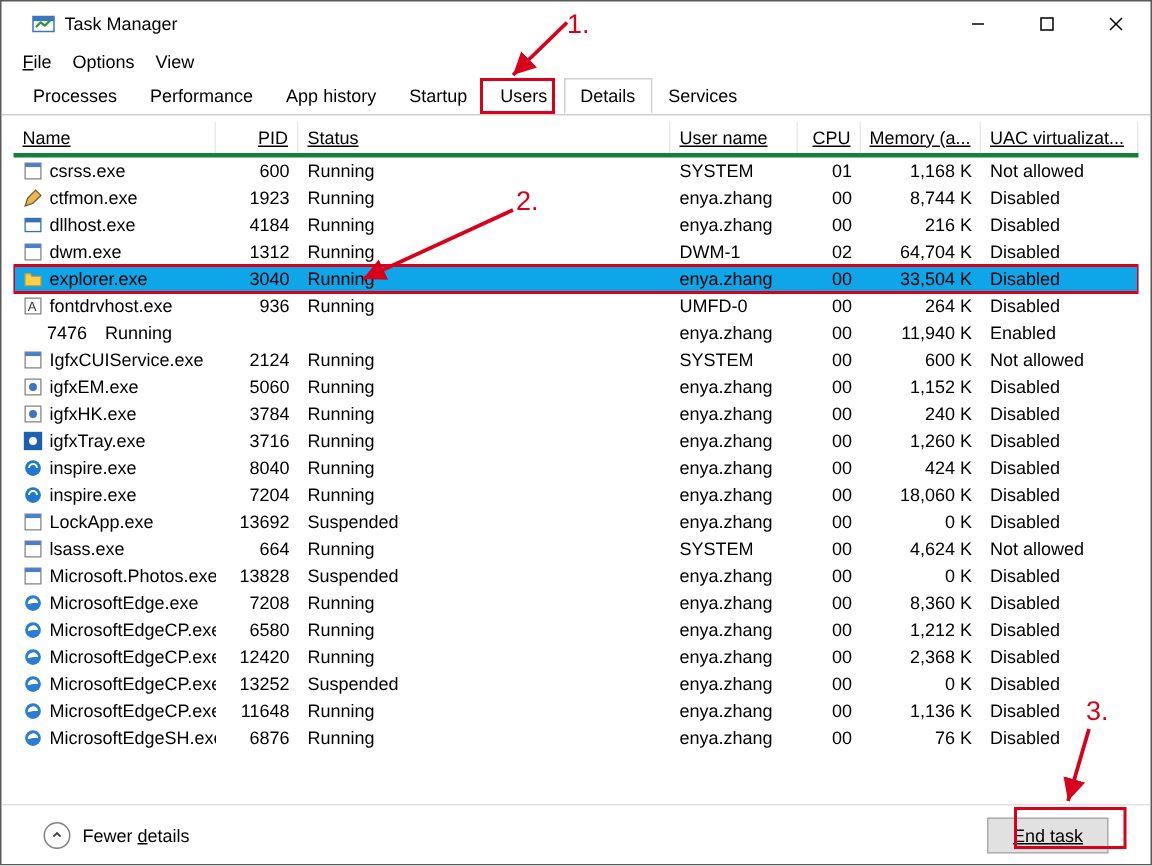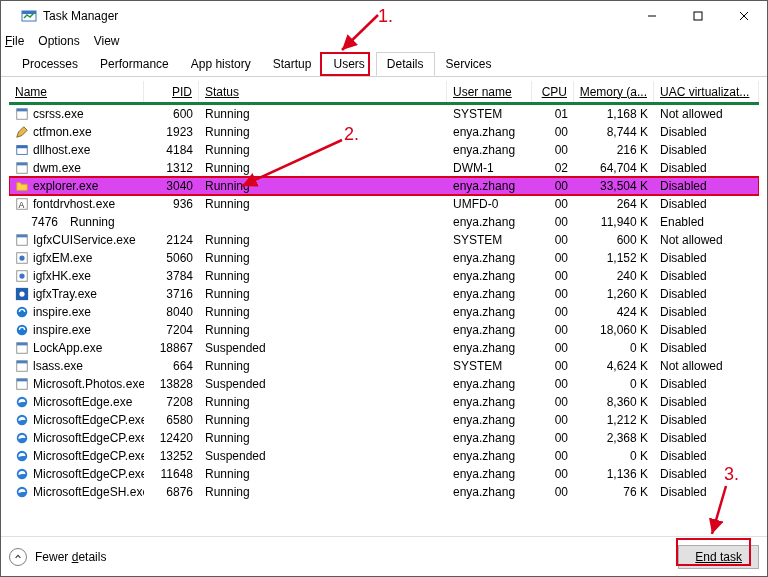--- a/index.html
+++ b/index.html
@@ -6,47 +6,47 @@
   html, body { width: 768px; height: 577px; font-family: "Segoe UI", Tahoma, sans-serif; font-size: 12px; background: #fff; color: #000; overflow: hidden; }
   .window { width: 768px; height: 577px; border: 1px solid #5a5a5a; display: flex; flex-direction: column; background: #fff; }
   
   .titlebar { height: 30px; display: flex; align-items: center; padding-left: 8px; margin-left: 12px; }
   .titlebar .appicon { width: 16px; height: 16px; margin-right: 6px; }
   .titlebar .title { flex: 1; font-size: 12px; }
   .winbtns { display: flex; }
   .winbtn { width: 46px; height: 30px; display: flex; align-items: center; justify-content: center; }
   .winbtn svg { width: 10px; height: 10px; }
   
-  .menubar { height: 20px; display: flex; align-items: center; padding-left: 4px; gap: 14px; font-size: 12px; }
+  .menubar { height: 20px; display: flex; align-items: center; padding-left: 14px; gap: 14px; font-size: 12px; }
   .menubar span u { text-decoration: underline; }
   
   .tabstrip { display: flex; align-items: flex-start; padding-left: 10px; border-bottom: 1px solid #d0d0d0; height: 26px; gap: 0; }
   .tab { padding: 4px 10px 4px 10px; border: 1px solid transparent; font-size: 12px; position: relative; top: 1px; background: #fff; }
   .tab.selected { border: 1px solid #d0d0d0; border-bottom: 1px solid #fff; background: #fff; }
   
   .gridheader { display: flex; align-items: center; height: 24px; border-bottom: 3px solid #15803d; margin: 4px 8px 0 8px; text-decoration: underline; }
   .colh { padding: 0 6px; font-size: 12px; overflow: hidden; white-space: nowrap; text-overflow: ellipsis; border-right: 1px solid #eaeaea; height: 100%; display: flex; align-items: center; }
   .c-name { width: 135px; }
   .c-pid { width: 55px; justify-content: flex-end; }
   .c-status { flex: 1; }
   .c-user { width: 85px; }
   .c-cpu { width: 42px; justify-content: flex-end; }
   .c-mem { width: 80px; justify-content: flex-end; }
   .c-uac { width: 105px; }
   
   .gridbody { margin: 0 8px; overflow: hidden; flex: 1; }
   .row { display: flex; align-items: center; height: 18px; font-size: 12px; }
-  .row.selected { background: #d946ef; }
+  .row.selected { background: #0ea5e9; }
   .row.selected-outline { outline: 2px solid #d8001b; outline-offset: -1px; }
   .cell { padding: 0 6px; overflow: hidden; white-space: nowrap; text-overflow: ellipsis; height: 100%; display: flex; align-items: center; }
   .cell.right { justify-content: flex-end; }
   .cell.c-name { display: flex; align-items: center; gap: 4px; }
   .procicon { width: 14px; height: 14px; flex-shrink: 0; }
   
-  .bottombar { height: 40px; border-top: 1px solid #e0e0e0; display: flex; align-items: center; padding: 0 8px; }
+  .bottombar { height: 40px; border-top: 1px solid #e0e0e0; display: flex; align-items: center; padding: 0 28px; }
   .fewer { display: flex; align-items: center; gap: 8px; font-size: 12px; }
   .chev { width: 18px; height: 18px; border: 1px solid #808080; border-radius: 50%; display: flex; align-items: center; justify-content: center; }
   .spacer { flex: 1; }
   .endtask { border: 1px solid #adadad; padding: 4px 16px; font-size: 12px; background: #e1e1e1; }
   .redbox { position: absolute; border: 2px solid #d8001b; }
   .redtxt { position: absolute; color: #d8001b; font-size: 18px; font-weight: 400; }
   svg.arrow { position: absolute; }
   .root { position: relative; }
 </style>
 </head>
@@ -298,21 +298,21 @@
           <div class="cell c-uac">Disabled</div>
         </div>
         <div class="row">
           <div class="cell c-name">
             <span class="procicon"><svg viewBox="0 0 16 16">
                 <rect x="2" y="2" width="12" height="12" fill="#fff" stroke="#888"></rect>
                 <rect x="2" y="2" width="12" height="3" fill="#4a80c7"></rect>
               </svg></span>
             <span>LockApp.exe</span>
           </div>
-          <div class="cell c-pid right">18867</div>
+          <div class="cell c-pid right">13692</div>
           <div class="cell c-status">Suspended</div>
           <div class="cell c-user">enya.zhang</div>
           <div class="cell c-cpu right">00</div>
           <div class="cell c-mem right">0 K</div>
           <div class="cell c-uac">Disabled</div>
         </div>
         <div class="row">
           <div class="cell c-name">
             <span class="procicon"><svg viewBox="0 0 16 16">
                 <rect x="2" y="2" width="12" height="12" fill="#fff" stroke="#888"></rect>

